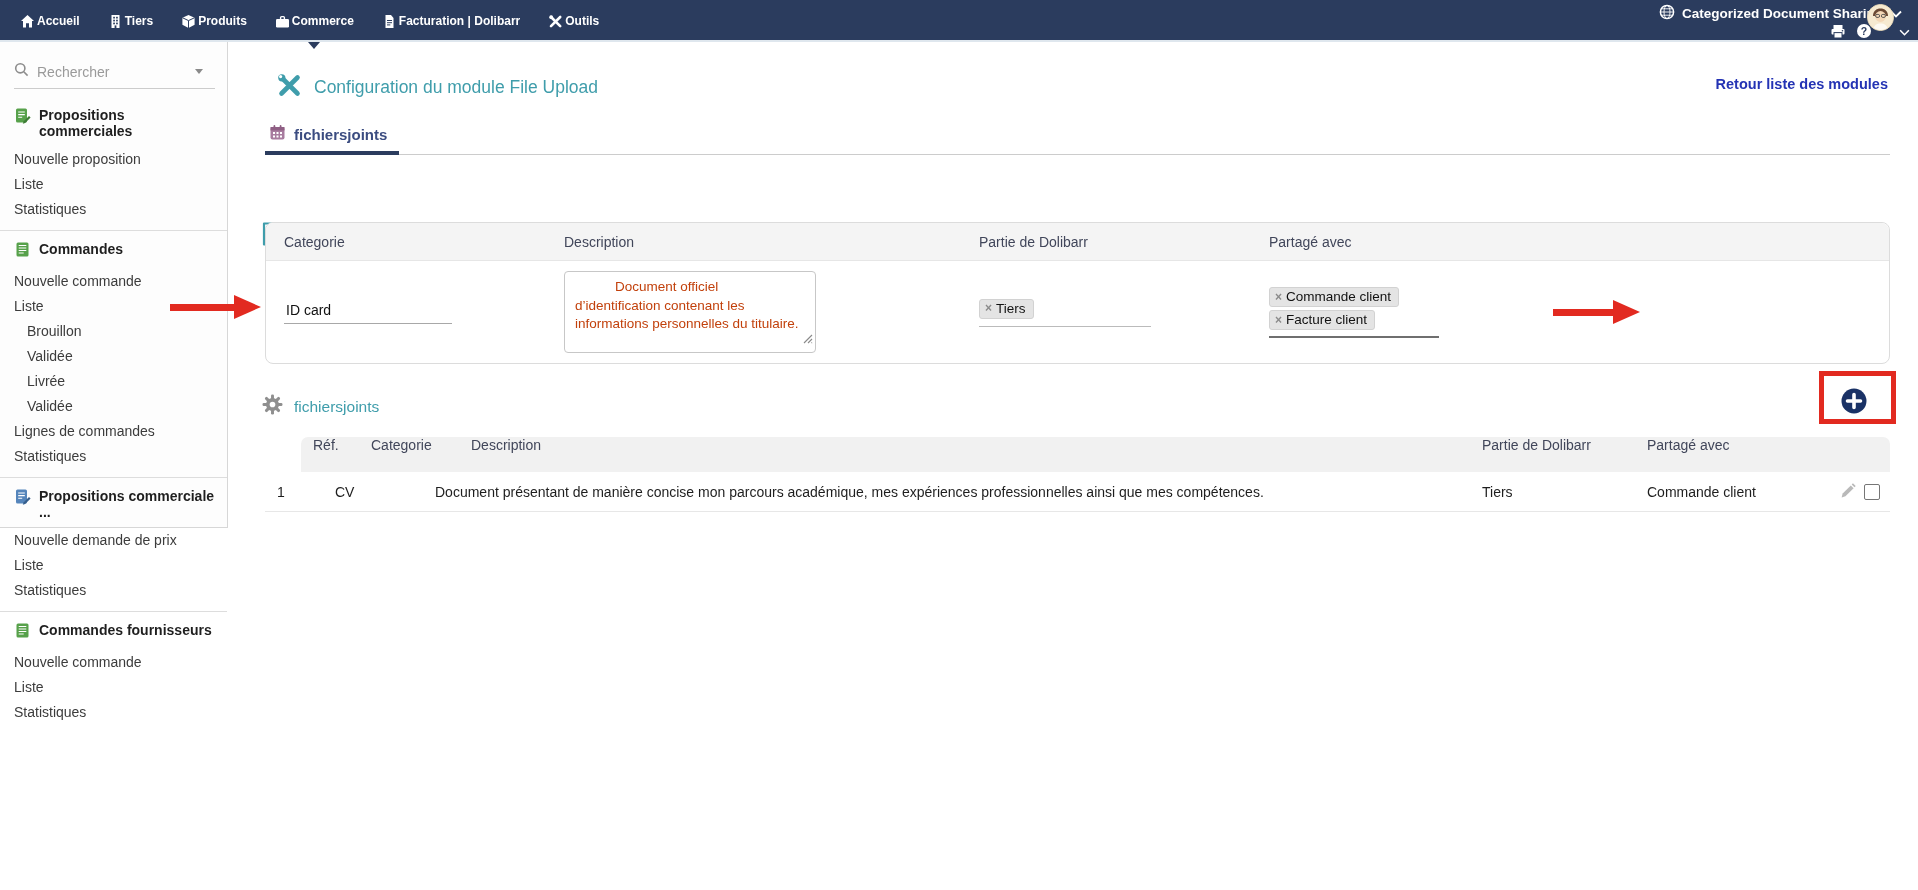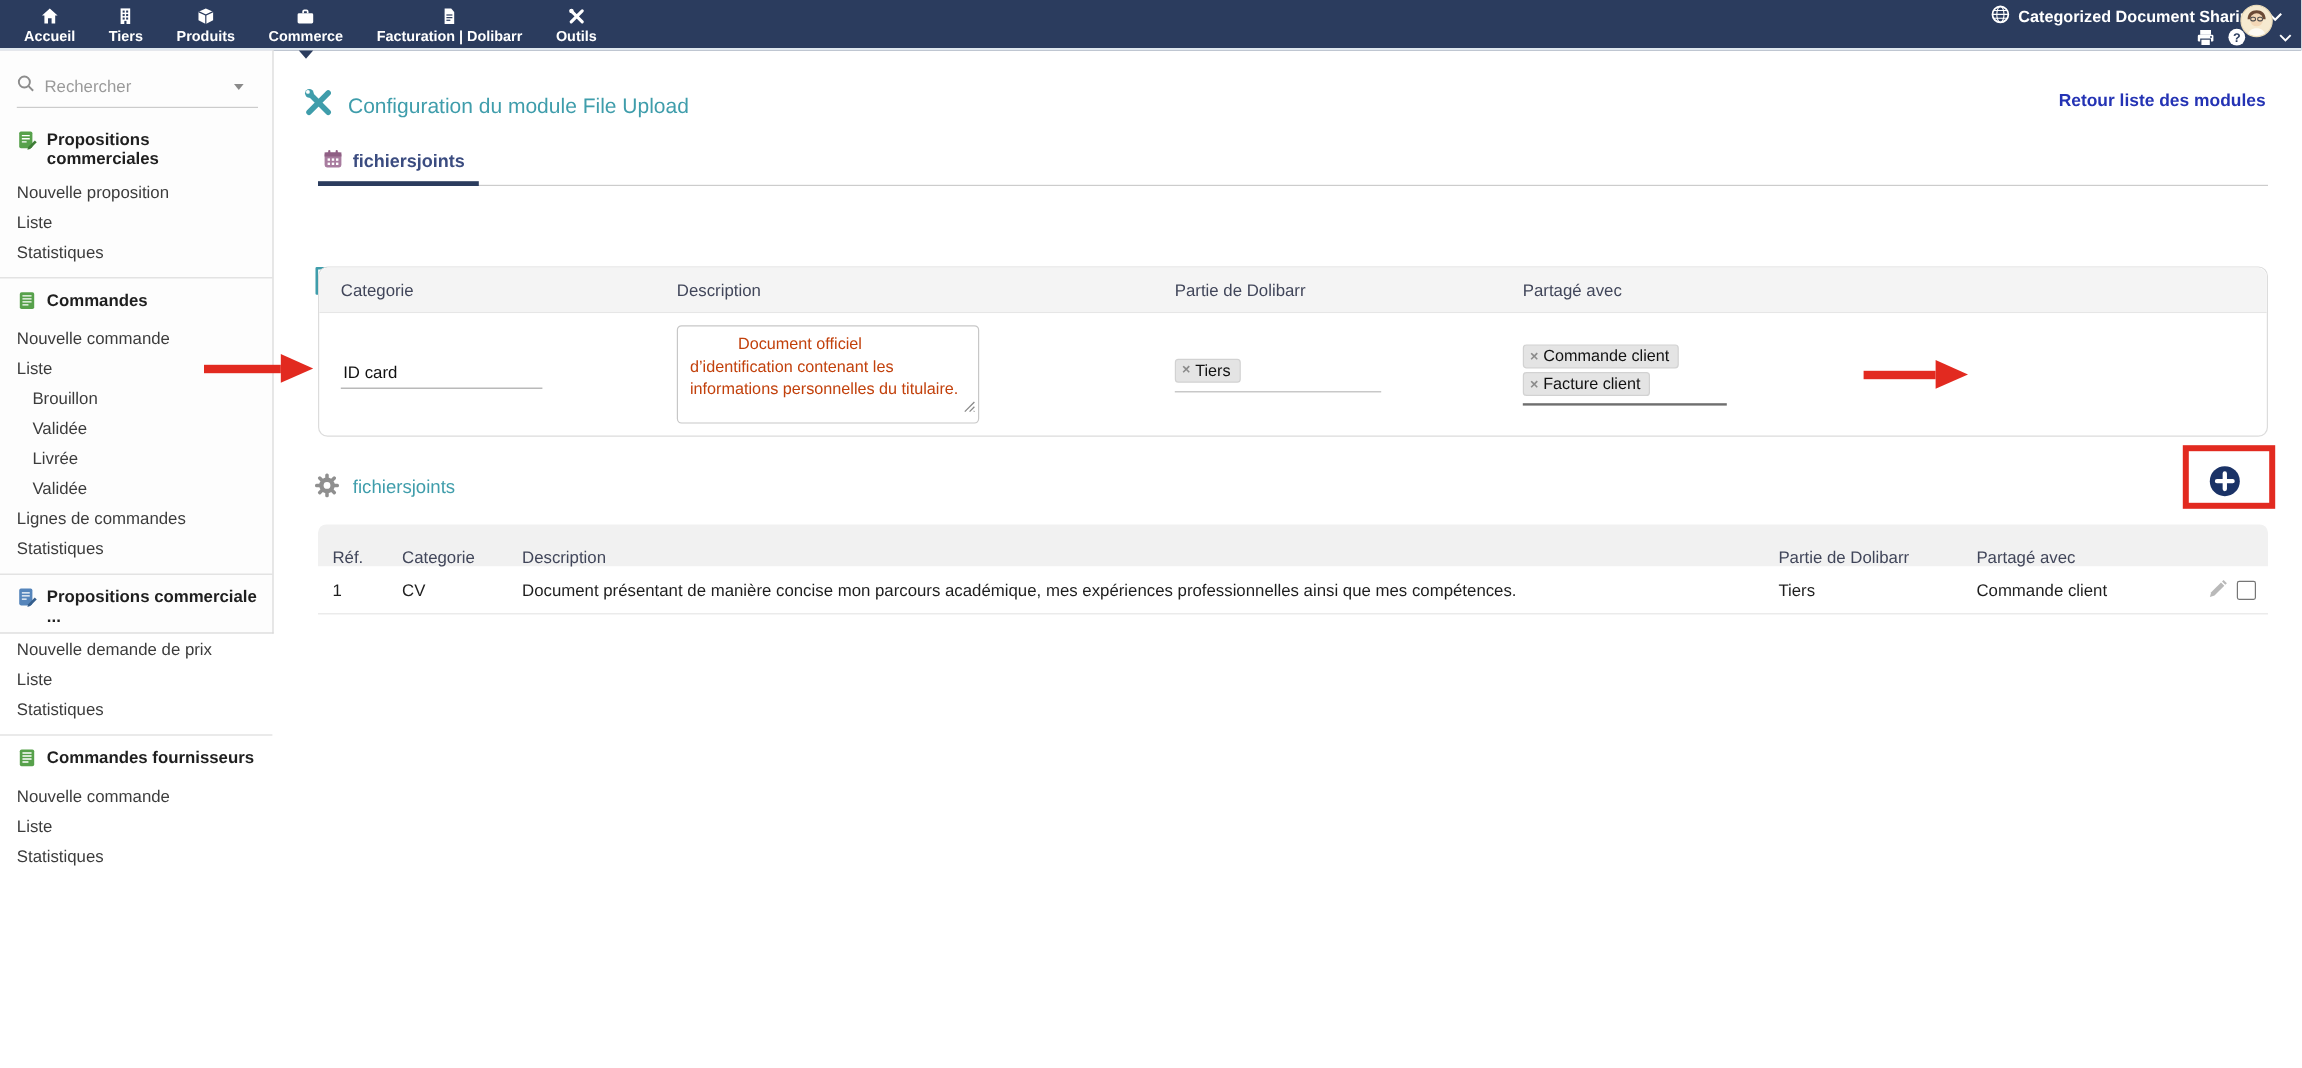--- a/index.html
+++ b/index.html
@@ -2,42 +2,42 @@
 <html><head>
 <meta charset="utf-8">
 <style>
   * { margin:0; padding:0; box-sizing:border-box; }
   body { font-family:"Liberation Sans", sans-serif; background:#fff; }
   #page { position:relative; width:1918px; height:890px; background:#fff; overflow:hidden; }
 
   
   .topbar { position:absolute; left:0; top:0; width:1918px; height:42px; background:#2b3c5e; border-bottom:2px solid #dfe7ee; }
   .nav-left { position:absolute; left:6px; top:0; height:42px; display:flex; align-items:stretch; }
-  .nav-item { position:relative; display:flex; flex-direction:column; align-items:center; justify-content:center; gap:2px; padding:0 14px; cursor:pointer; }
+  .nav-item { position:relative; display:flex; flex-direction:row; align-items:center; justify-content:center; gap:2px; padding:0 14px; cursor:pointer; }
   .nav-item .nav-label { color:#fff; font-size:12px; font-weight:700; white-space:nowrap; }
   .nav-icon { display:flex; height:15px; }
   .nav-caret { position:absolute; bottom:-7px; left:50%; margin-left:-6px; width:0; height:0; border:6px solid transparent; border-top:7px solid #2b3c5e; border-bottom:0; }
   .top-right-company { position:absolute; right:16px; top:4px; display:flex; align-items:center; gap:7px; color:#fff; font-weight:700; font-size:13.5px; cursor:pointer; }
   .top-right-icons { position:absolute; right:46px; top:23px; display:flex; align-items:center; gap:10px; }
   .avatar { position:absolute; right:24px; top:4px; width:27px; height:27px; border-radius:50%; background:#f6ead0; overflow:hidden; z-index:3; cursor:pointer; border:1px solid #e8d9b8; }
   .chev2 { position:absolute; right:8px; top:22px; }
 
   
   .sidebar { position:absolute; left:0; top:42px; width:228px; height:486px; background:#fdfdfd; border-right:1px solid #d7d7d7; border-bottom:1px solid #d7d7d7; padding:20px 10px 0 14px; }
   .search-box { display:flex; align-items:center; gap:8px; border-bottom:1px solid #ccc; padding-bottom:7px; margin-bottom:18px; margin-right:2px; }
   .search-box input { border:0; outline:0; background:transparent; font-size:14px; color:#333; width:150px; font-family:"Liberation Sans",sans-serif; }
   .search-box input::placeholder { color:#9a9a9a; }
   .search-caret { width:0; height:0; border:4px solid transparent; border-top:5px solid #8a8a8a; margin-top:4px; cursor:pointer; }
   .side-title { display:flex; gap:8px; font-weight:700; font-size:14px; color:#1f1f1f; margin:10px 0 7px 0; cursor:pointer; }
   .side-item { display:block; font-size:14px; color:#3c3c3c; padding:4.5px 0; text-decoration:none; cursor:pointer; }
   .side-item.indent { padding-left:13px; }
   .side-divider { border:0; border-top:1px solid #ddd; margin:9px -10px 9px -14px; }
 
   
-  .page-title-row { position:absolute; left:252px; top:72px; display:flex; align-items:center; gap:11px; }
+  .page-title-row { position:absolute; left:276px; top:72px; display:flex; align-items:center; gap:11px; }
   .page-title { color:#3f9dab; font-size:17.5px; }
   .back-link { position:absolute; right:30px; top:76px; color:#2433b4; font-size:14.5px; font-weight:600; text-decoration:none; cursor:pointer; }
 
   .tabs-bar { position:absolute; left:265px; right:28px; top:118px; height:37px; border-bottom:1px solid #ccc; }
   .tab { display:inline-flex; align-items:center; gap:8px; height:37px; padding:0 12px 0 4px; border-bottom:4px solid #2b3c5e; cursor:pointer; }
   .tab-label { color:#3b4c80; font-size:15px; font-weight:700; }
 
   .section-head { position:absolute; display:flex; align-items:center; gap:11px; }
   .section-head .sec-label { color:#3f9dab; font-size:15.5px; }
 
@@ -53,21 +53,21 @@
   .grip { position:absolute; right:2px; bottom:2px; }
   .tag { display:inline-flex; align-items:center; gap:4px; background:#e4e4e4; border:1px solid #d2d2d2; border-radius:3px; padding:1px 7px 2px 5px; font-size:13.5px; color:#111; margin:1px 0; }
   .tag .x { color:#8b8b8b; font-size:12px; font-weight:700; cursor:pointer; }
   .field3 { width:172px; border-bottom:1px solid #bbb; padding-bottom:6px; }
   .field4 { width:170px; border-bottom:2px solid #6f6f6f; padding-bottom:5px; display:flex; flex-direction:column; align-items:flex-start; gap:1px; }
   .btn-zone { flex:1; display:flex; justify-content:flex-end; gap:13px; padding-right:17px; }
   .btn { background:#9b7cba; color:#fff; border:0; border-radius:4px; font-weight:700; font-size:13.5px; letter-spacing:.4px; padding:8px 17px; cursor:pointer; font-family:"Liberation Sans",sans-serif; }
 
   
   .list-card { position:absolute; left:265px; right:28px; top:437px; }
-  .list-head { display:flex; background:#f1f1f1; border-radius:7px 7px 0 0; height:35px; align-items:flex-end; }
+  .list-head { display:flex; background:#f1f1f1; border-radius:7px 7px 0 0; height:35px; align-items:flex-start;margin-left:36px; }
   .lc { padding-left:12px; font-size:14px; }
   .lc1 { width:58px; } .lc2 { width:100px; } .lc3 { flex:1; } .lc4 { width:165px; } .lc5 { width:180px; } .lc6 { width:75px; display:flex; justify-content:flex-end; align-items:center; gap:7px; padding-right:10px; }
   .list-head .lc { color:#41465a; }
   .list-row { display:flex; height:40px; align-items:center; border-bottom:1px solid #e7e7e7; background:#fff; }
   .list-row .lc { color:#1e1e1e; }
   .checkbox { width:16px; height:16px; border:1.5px solid #767676; border-radius:2px; background:#fff; cursor:pointer; }
 
   
   .annot { pointer-events:none; }
   .arrow { position:absolute; display:flex; align-items:center; }

